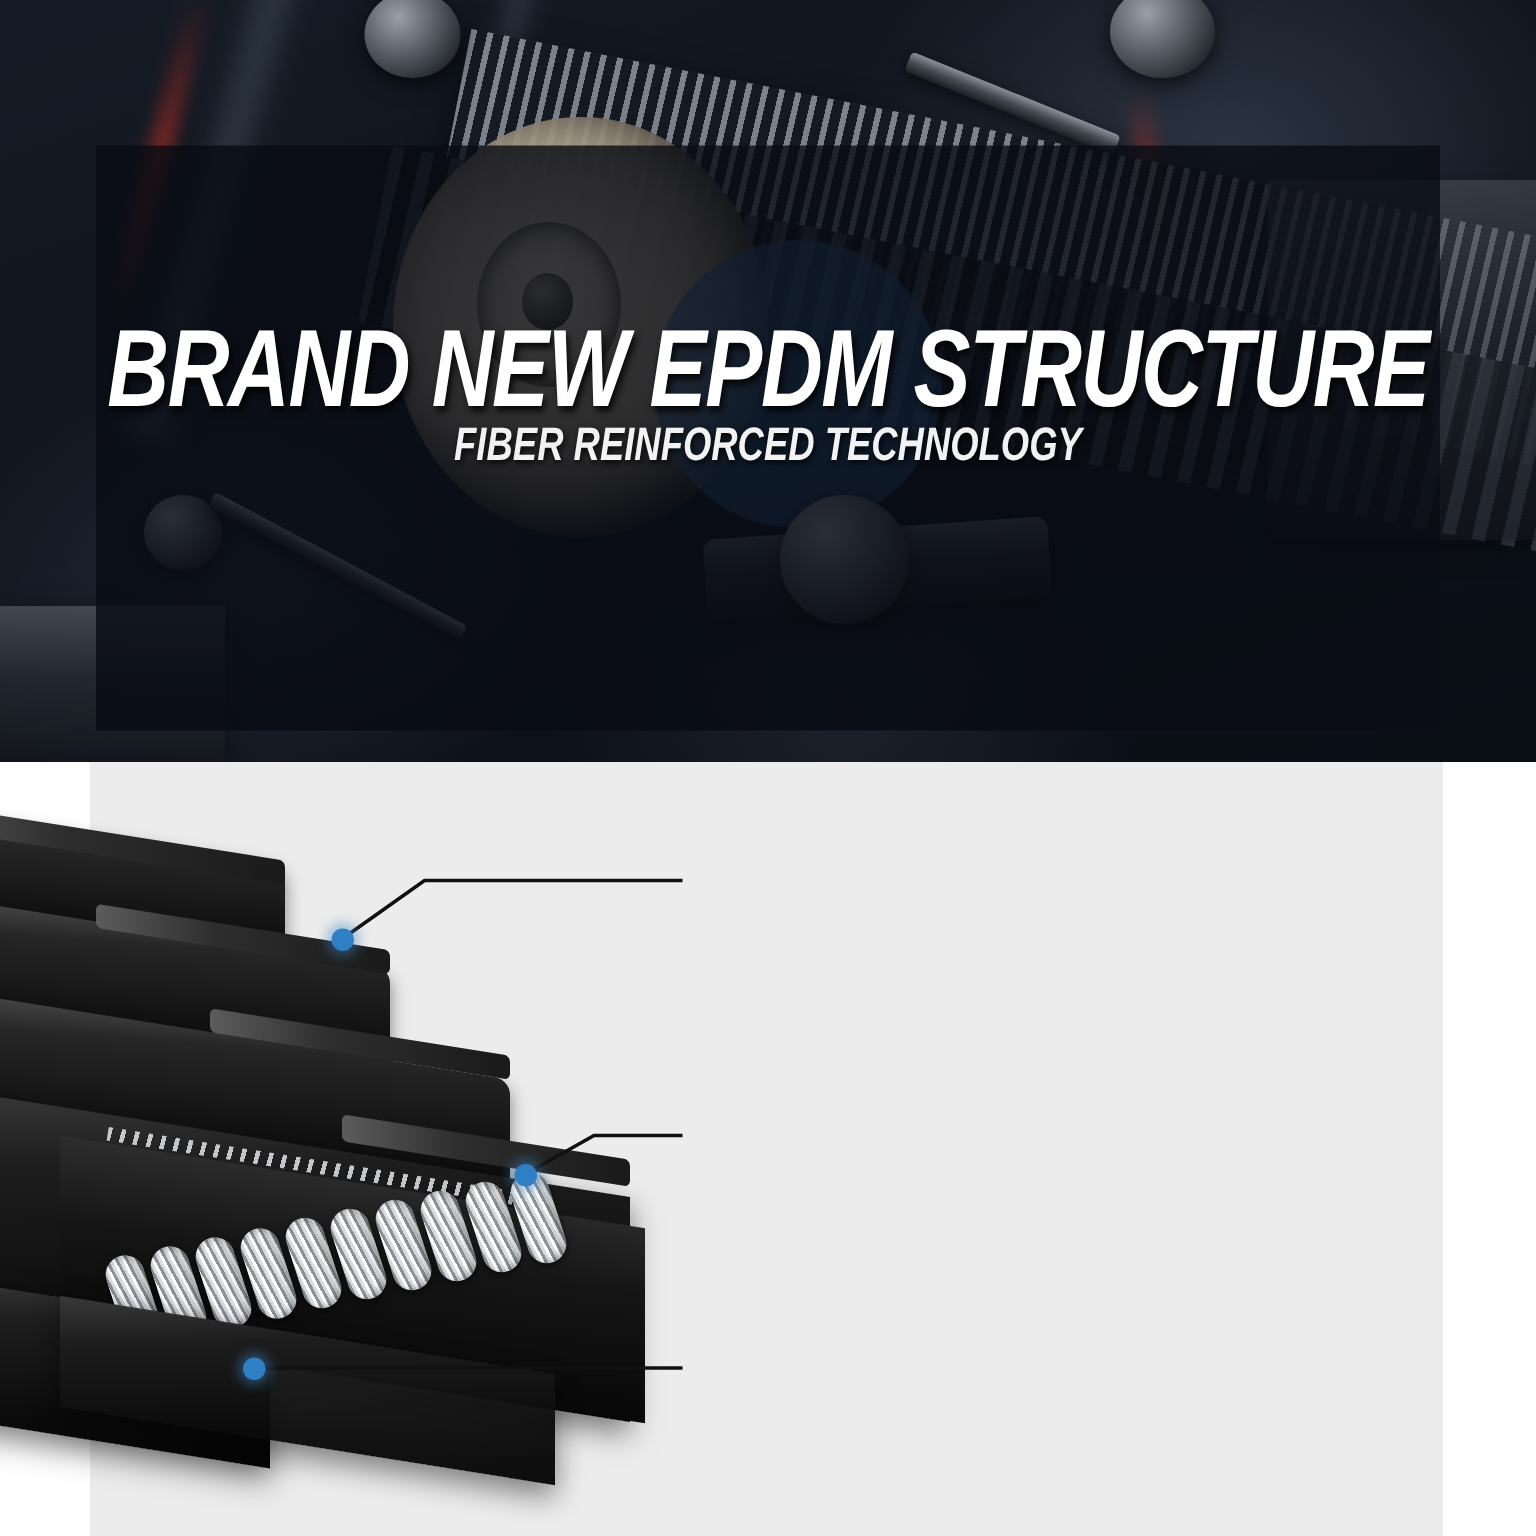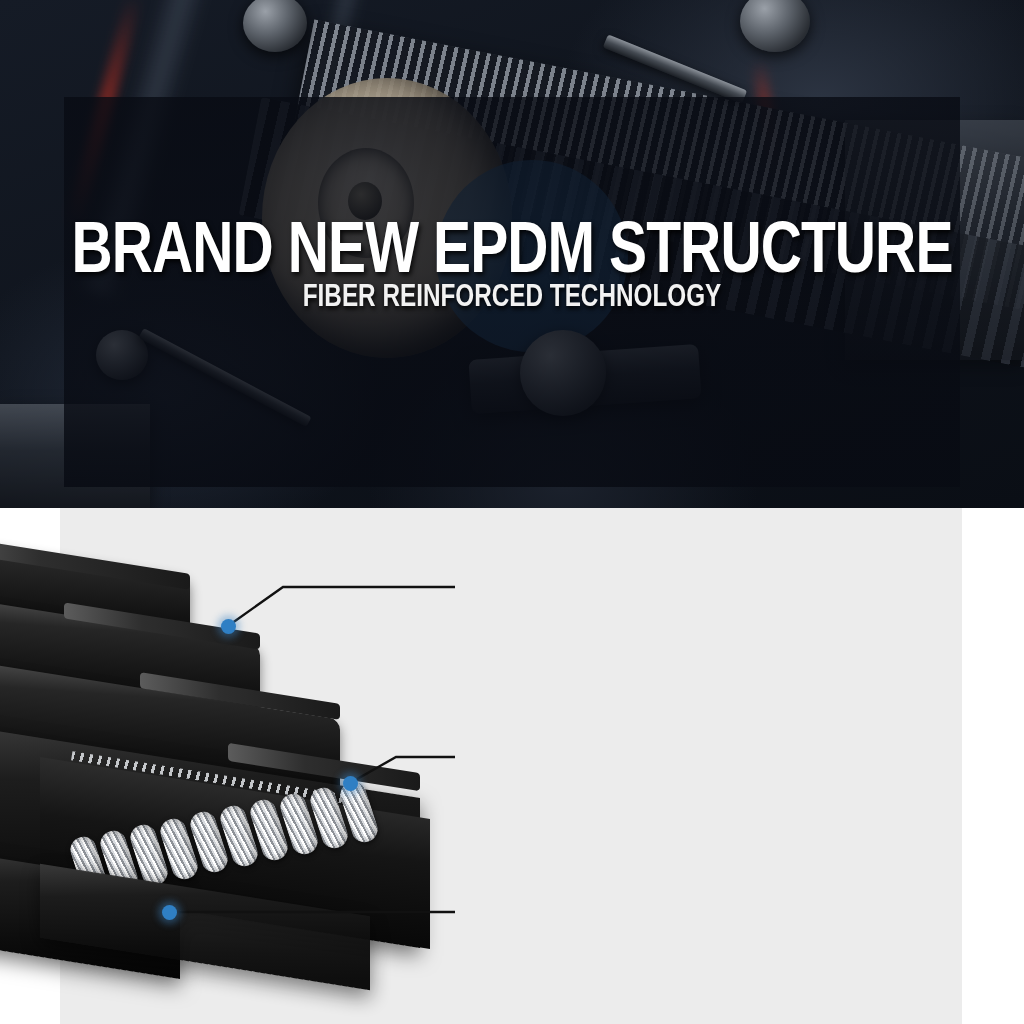--- a/index.html
+++ b/index.html
@@ -3,21 +3,21 @@
 <meta charset="utf-8">
 <style>
   * { margin:0; padding:0; box-sizing:border-box; }
   html,body { width:1024px; height:1024px; }
   body {
     background:#ffffff;
     font-family:"Liberation Sans", sans-serif;
     position:relative;
     overflow:hidden;
   }
-  #stage { position:absolute; inset:0; width:1024px; height:764px; }
+  #stage { position:absolute; inset:0; width:1024px; height:764px;font-style:italic; }
 
   
   .hero { position:absolute; left:0; top:0; width:1024px; height:508px; overflow:hidden; background:#0a0d16; }
   .hero-photo { position:absolute; inset:0; }
 
   
   .bay-base {
     position:absolute; inset:0;
     background:
       radial-gradient(ellipse 420px 300px at 80% 20%, #2c3442 0%, rgba(44,52,66,0) 62%),

